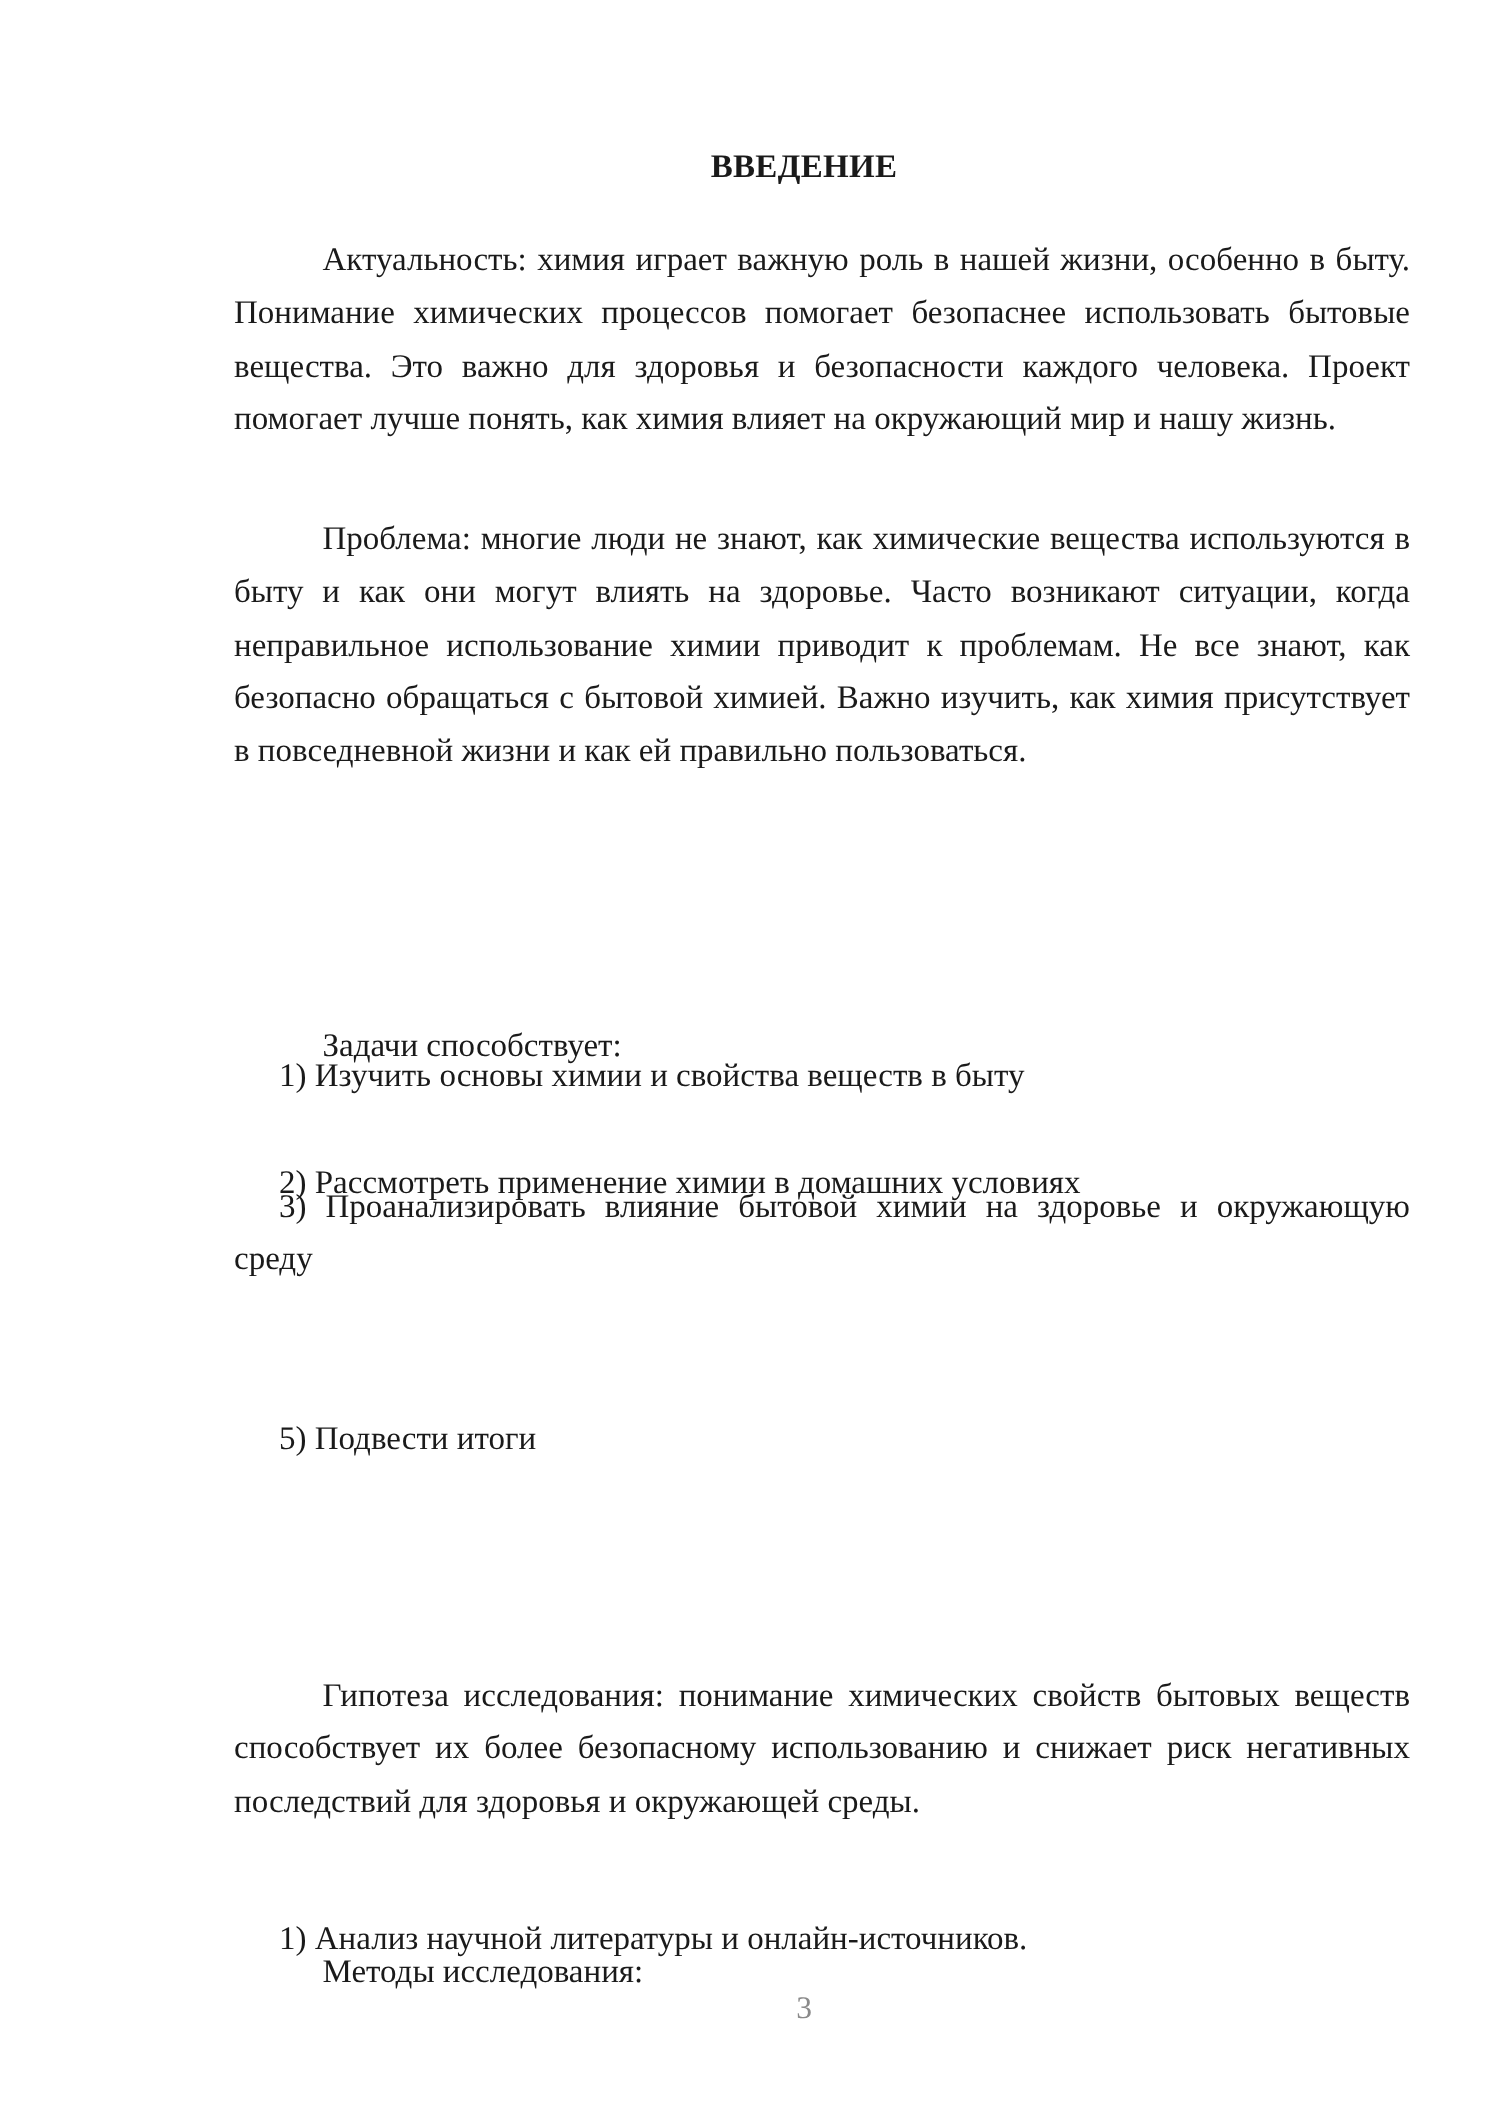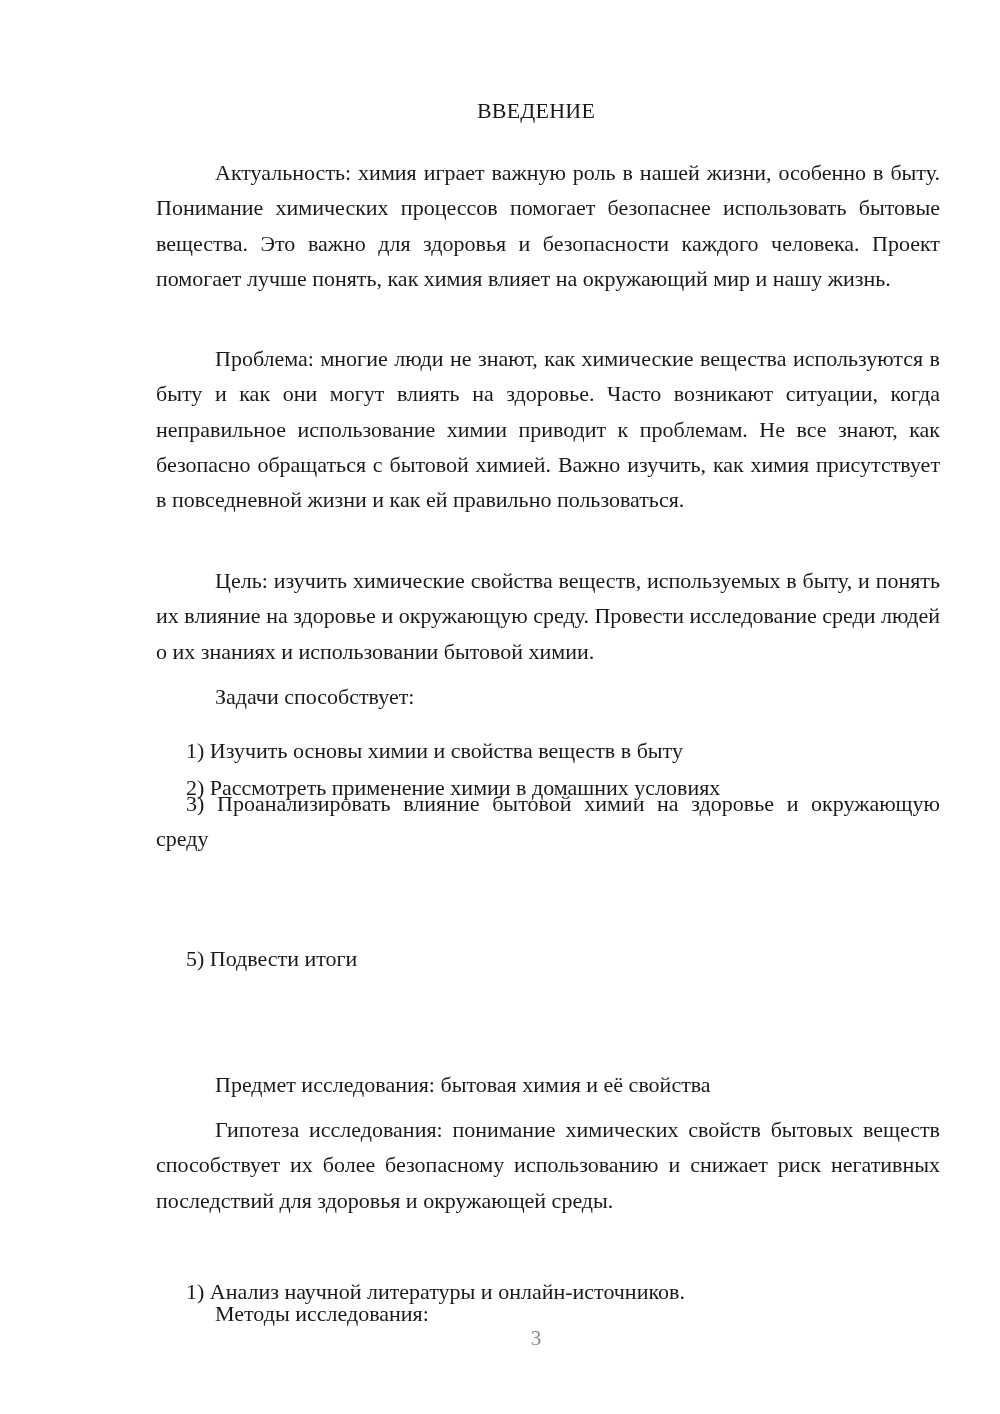--- a/index.html
+++ b/index.html
@@ -21,21 +21,21 @@
       top: 0;
       width: 784px;
       height: 1414px;
     }
     .title {
       position: absolute;
       left: 0;
       top: 96px;
       width: 784px;
       text-align: center;
-      font-weight: normal;
+      font-weight: bold;
       font-size: 22px;
       line-height: 30px;
       letter-spacing: 0.2px;
     }
     .para {
       position: absolute;
       left: 0;
       width: 784px;
       font-size: 22px;
       line-height: 35.3px;
@@ -59,31 +59,29 @@
 <body>
 
 <div class="page">
 
   <div class="title">ВВЕДЕНИЕ</div>
 
   <p class="para indent" style="top:143px;">Актуальность: химия играет важную роль в нашей жизни, особенно в быту. Понимание химических процессов помогает безопаснее использовать бытовые вещества. Это важно для здоровья и безопасности каждого человека. Проект помогает лучше понять, как химия влияет на окружающий мир и нашу жизнь.</p>
 
   <p class="para indent" style="top:329px;">Проблема: многие люди не знают, как химические вещества используются в быту и как они могут влиять на здоровье. Часто возникают ситуации, когда неправильное использование химии приводит к проблемам. Не все знают, как безопасно обращаться с бытовой химией. Важно изучить, как химия присутствует в повседневной жизни и как ей правильно пользоваться.</p>
 
-  <p class="para indent" style="top:551px;">Цель: изучить химические свойства веществ, используемых в быту, и понять их влияние на здоровье и окружающую среду. Провести исследование среди людей о их знаниях и использовании бытовой химии.</p>
 
   <p class="para indent" style="top:667px;">Задачи способствует:</p>
 
-  <p class="para list-indent" style="top:721px;">1) Изучить основы химии и свойства веществ в быту</p>
+  <p class="para list-indent" style="top:687px;">1) Изучить основы химии и свойства веществ в быту</p>
   <p class="para list-indent" style="top:758px;">2) Рассмотреть применение химии в домашних условиях</p>
   <p class="para list-indent" style="top:774px;">3) Проанализировать влияние бытовой химии на здоровье и окружающую среду</p>
   <p class="para list-indent" style="top:929px;">5) Подвести итоги</p>
 
 
-  <p class="para indent" style="top:1055px;">Предмет исследования: бытовая химия и её свойства</p>
 
   <p class="para indent" style="top:1100px;">Гипотеза исследования: понимание химических свойств бытовых веществ способствует их более безопасному использованию и снижает риск негативных последствий для здоровья и окружающей среды.</p>
 
   <p class="para indent" style="top:1284px;">Методы исследования:</p>
 
   <p class="para list-indent" style="top:1262px;">1) Анализ научной литературы и онлайн-источников.</p>
 
   <div class="page-number">3</div>
 </div>
 

